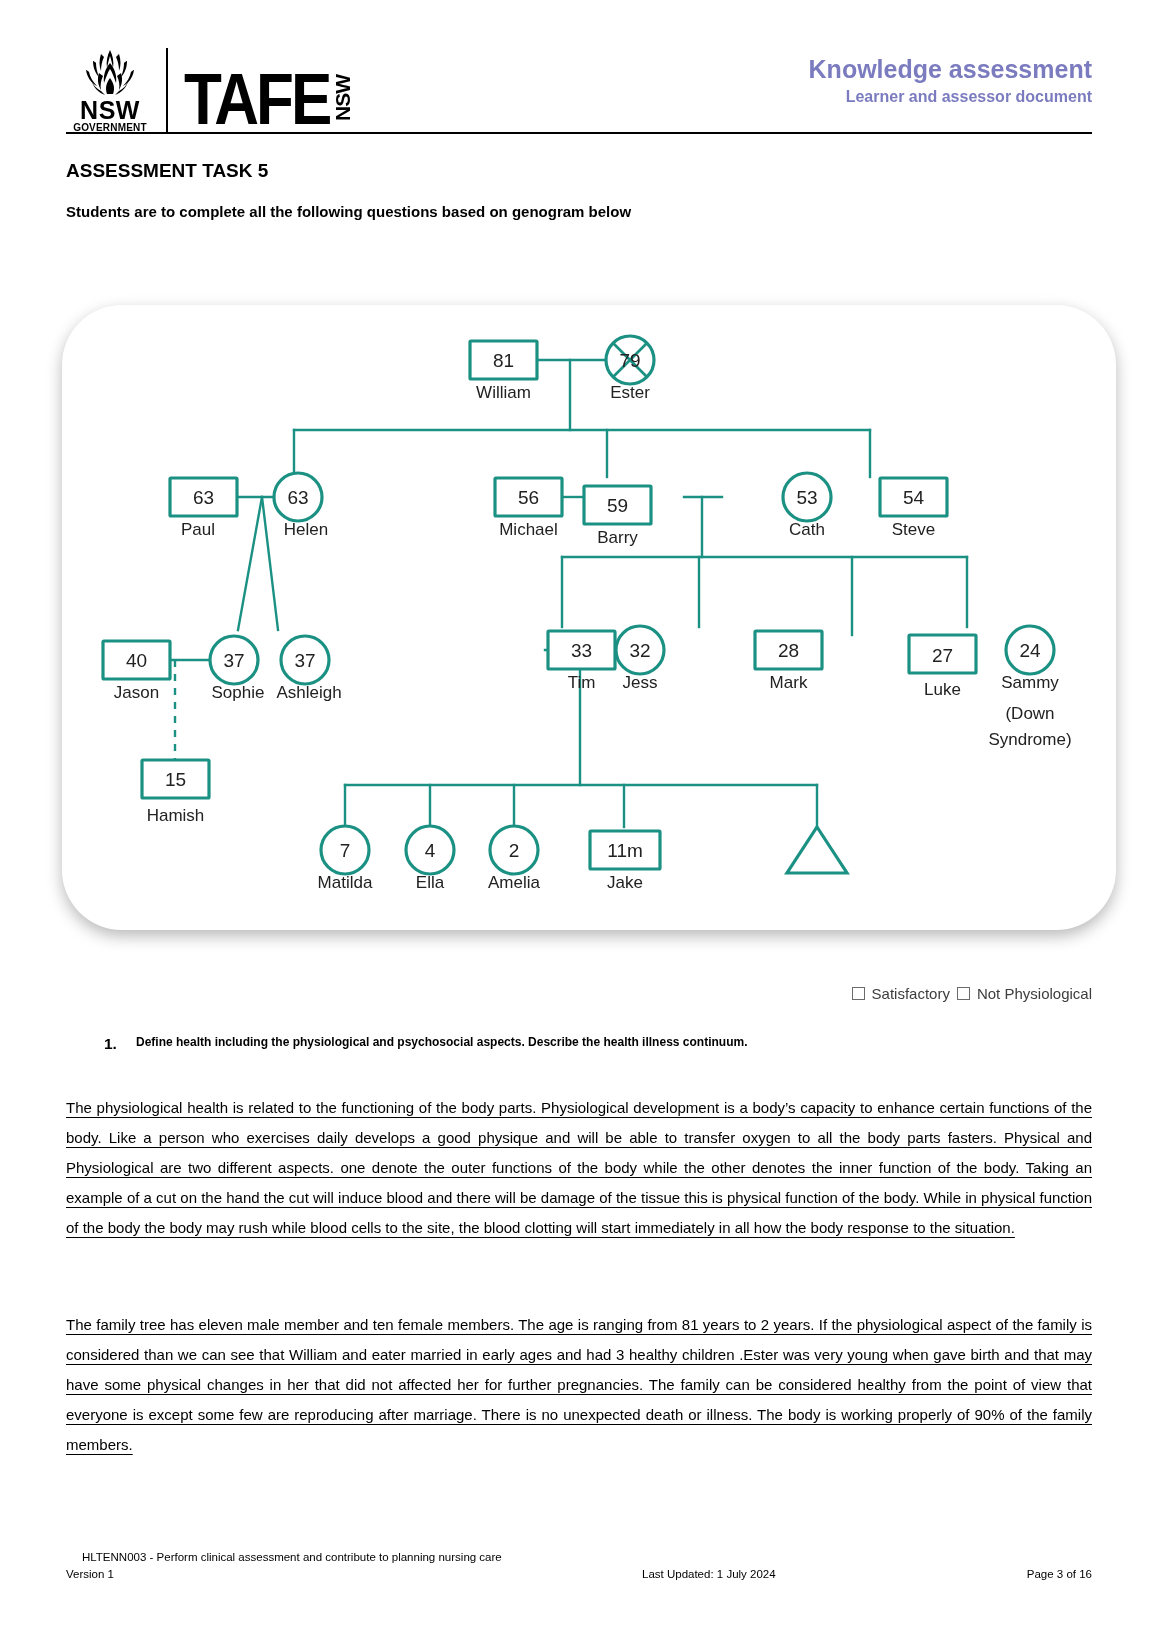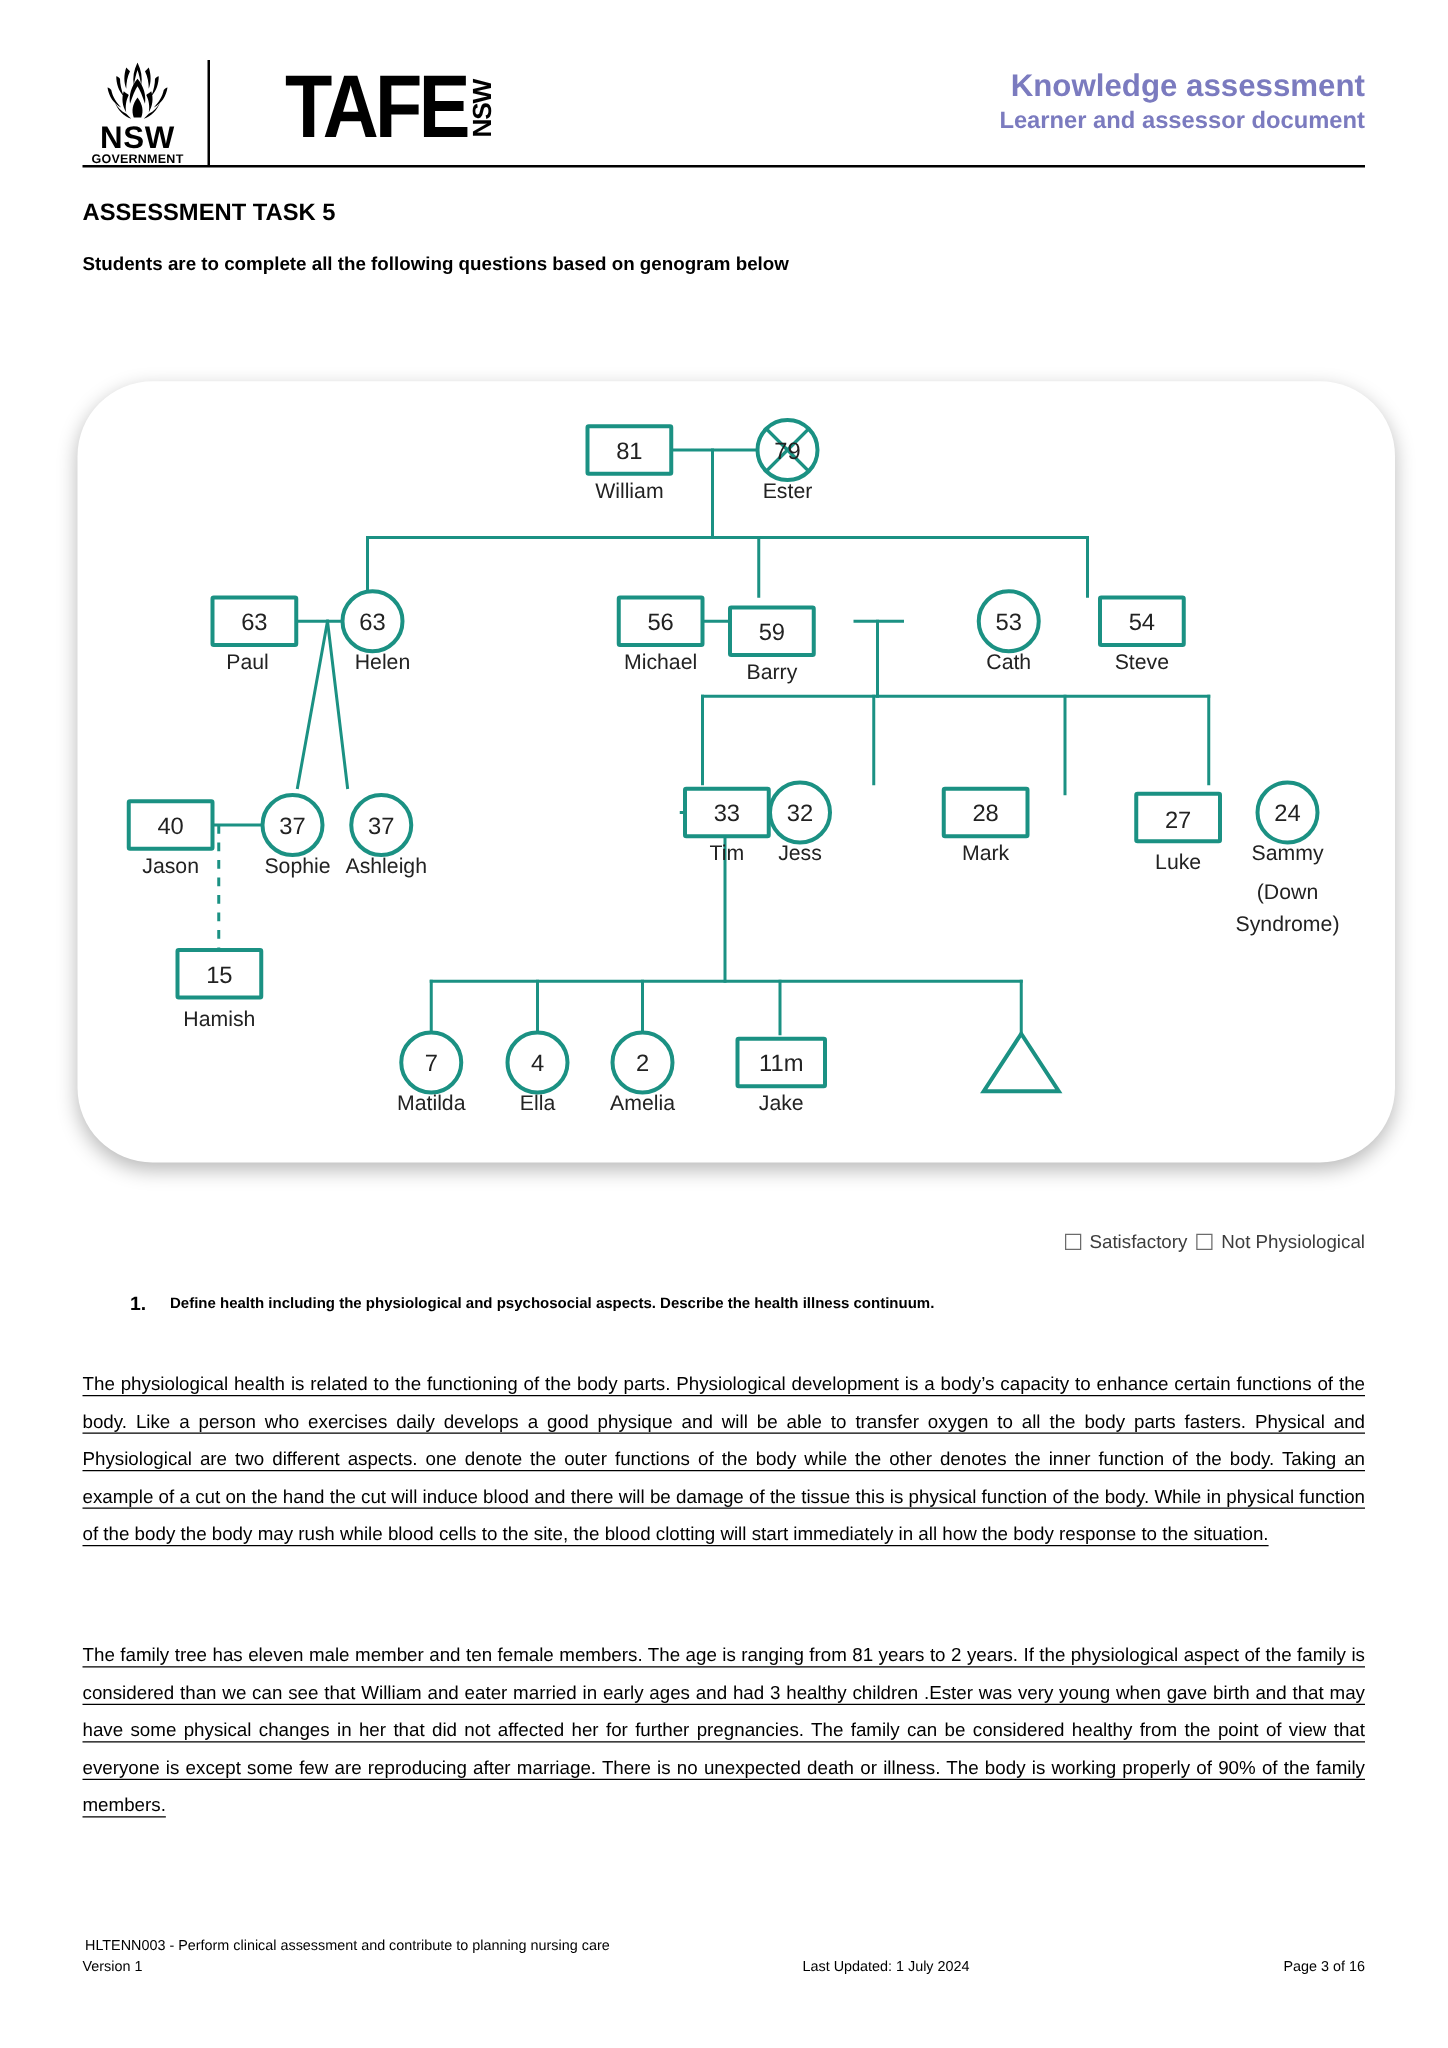--- a/index.html
+++ b/index.html
@@ -19,29 +19,29 @@
   .logo-wrap { position:absolute; left:0; top:0; display:flex; align-items:flex-end; height:90px; }
   .nsw-logo { width:88px; height:86px; position:relative; }
   .waratah { position:absolute; left:8px; top:0px; width:72px; height:48px; }
   .nsw-text { position:absolute; left:0; top:48px; width:88px; text-align:center;
               font-family:"Liberation Sans", sans-serif; font-weight:bold;
               font-size:25px; letter-spacing:0.5px; line-height:25px; color:#000; }
   .gov-text { position:absolute; left:0; top:72px; width:88px; text-align:center;
               font-weight:bold; font-size:10px; letter-spacing:0.2px; color:#000;
               transform:scaleX(1.0); }
   .divider-v { position:absolute; left:100px; top:2px; width:2px; height:84px; background:#000; }
-  .tafe-logo { position:absolute; left:118px; top:8px; display:flex; align-items:flex-end;margin-left:44px; }
+  .tafe-logo { position:absolute; left:118px; top:22px; display:flex; align-items:center; }
   .tafe-word { font-family:"Liberation Sans", sans-serif; font-weight:bold; font-size:62px;
                line-height:56px; letter-spacing:-3px; color:#000; transform:scaleY(1.15); transform-origin:top left; }
   .tafe-nsw { font-family:"Liberation Sans", sans-serif; font-weight:bold; font-size:21px;
               color:#000; writing-mode:vertical-rl; transform:rotate(180deg);
               margin-left:2px; margin-top:4px; letter-spacing:-1px; }
   .header-right { position:absolute; right:0; top:8px; text-align:right; }
   .ka-title { font-size:25px; font-weight:bold; color:#7b7bbf; line-height:30px; }
-  .ka-sub { font-size:19px; font-weight:bold; color:#7b7bbf; line-height:22px; margin-top:2px; }
+  .ka-sub { font-size:16px; font-weight:bold; color:#7b7bbf; line-height:22px; margin-top:2px; }
   .header-rule { position:absolute; left:66px; top:132px; width:1026px; height:2px; background:#000; }
 
   
   .task-title { position:absolute; left:66px; top:160px; font-size:19px; font-weight:bold; color:#000; }
   .task-sub   { position:absolute; left:66px; top:203px; font-size:15px; font-weight:bold; color:#000; }
 
   
   .genogram-card {
     position:absolute; left:62px; top:305px; width:1054px; height:625px;
     background:#fff;
@@ -60,21 +60,21 @@
   
   .answer { position:absolute; left:66px; width:1026px; font-size:15px; color:#000;
             text-align:justify; line-height:30px; }
   .answer p { margin:0 0 14px 0; }
   .answer span.u { text-decoration:underline; text-underline-offset:4px; }
   #ans1 { top:1093px; }
   #ans2 { top:1310px; }
 
   
   .footer { position:absolute; left:66px; top:1551px; width:1026px; font-size:11.5px; color:#000; }
-  .footer-line1 { position:absolute; left:2px; top:0; white-space:nowrap; }
+  .footer-line1 { position:absolute; left:16px; top:0; white-space:nowrap; }
   .footer-v { position:absolute; left:0; top:17px; }
   .footer-upd { position:absolute; left:576px; top:17px; }
   .footer-page { position:absolute; right:0; top:17px; }
 </style>
 </head>
 <body>
 
 <div class="page">
 
   <div class="header">

